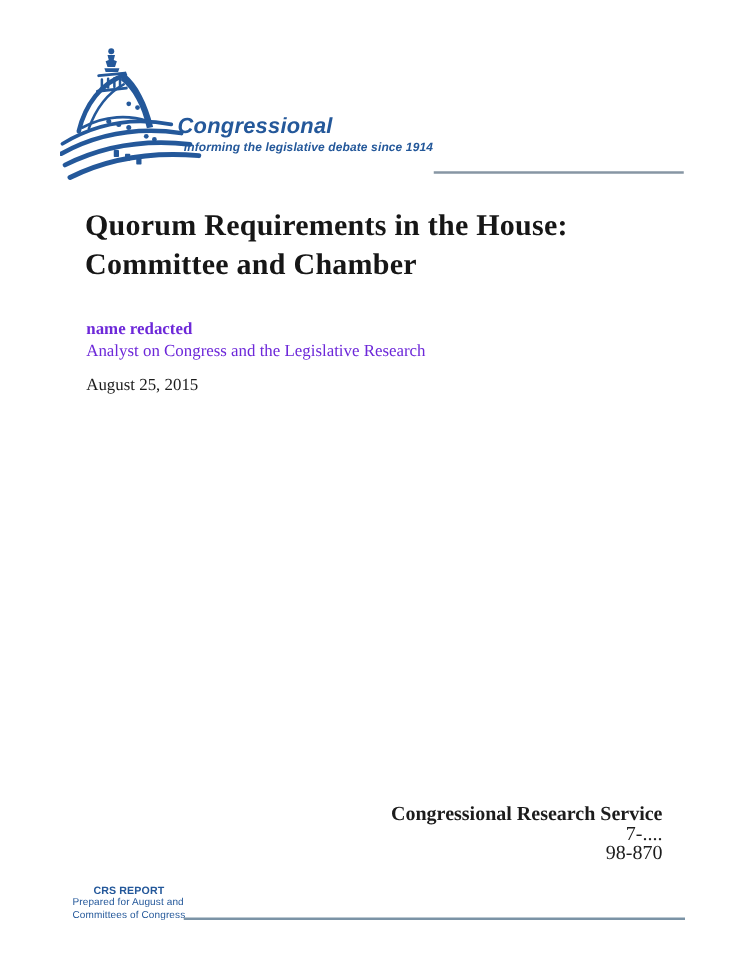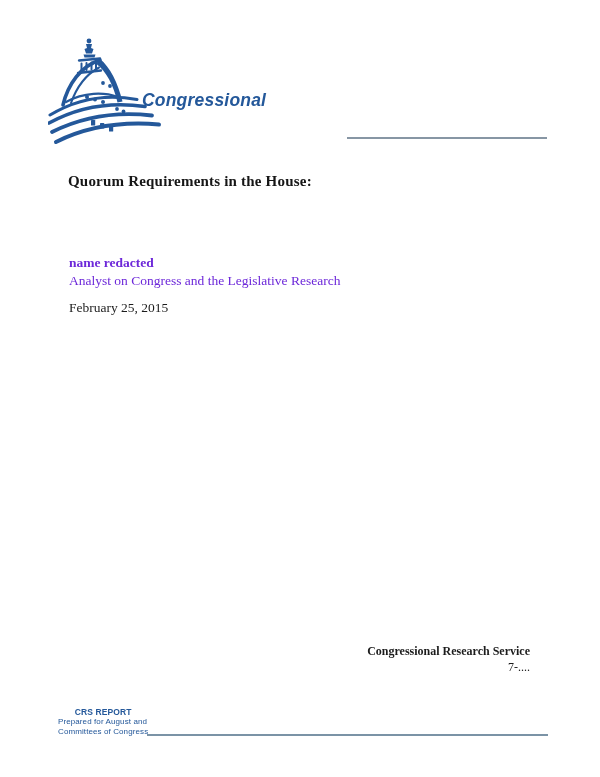--- a/index.html
+++ b/index.html
@@ -15,28 +15,28 @@
   .logo{position:absolute;left:0;top:0;width:600px;height:160px;}
   .dome{position:absolute;left:48px;top:36px;width:120px;height:112px;}
   .logo-text{position:absolute;left:142px;top:92px;color:#24589A;
     font-family:"Liberation Sans", sans-serif;font-style:italic;font-weight:bold;line-height:1;}
   .logo-line1{font-size:17.5px;letter-spacing:.2px;}
   .logo-line2{font-size:17.5px;letter-spacing:.2px;margin-top:1px;}
   .logo-tagline{font-size:9.6px;letter-spacing:.1px;margin-top:4px;margin-left:5px;}
   .rule-top{position:absolute;left:347px;top:137px;width:200px;height:2px;background:#8796a4;}
   
   .title{position:absolute;left:68px;top:166px;width:470px;
-    font-size:15px;font-weight:bold;color:#161616;line-height:31px;letter-spacing:.2px;}
+    font-size:24px;font-weight:bold;color:#161616;line-height:31px;letter-spacing:.2px;}
   
   .author{position:absolute;left:69px;top:254px;font-size:13.5px;color:#6d28d9;line-height:18px;}
   .author .name{font-weight:bold;}
   .date{position:absolute;left:69px;top:300px;font-size:13.5px;color:#1c1c1c;}
   
   .footer-right{position:absolute;right:70px;top:644px;text-align:right;
-    font-size:12px;color:#1c1c1c;line-height:15.5px;}
+    font-size:16px;color:#1c1c1c;line-height:15.5px;}
   .footer-right .org{font-weight:bold;}
   
   .footer-left{position:absolute;left:58px;top:707px;color:#24589A;
     font-family:"Liberation Sans", sans-serif;font-size:8px;line-height:10px;letter-spacing:.1px;}
   .footer-left .label{font-weight:bold;font-size:8.5px;text-align:center;}
   .rule-bottom{position:absolute;left:147px;top:734px;width:401px;height:2px;background:#7b93a6;}
   .blue{stroke:#24589A;fill:none;stroke-linecap:round;}
   .bluefill{fill:#24589A;stroke:none;}
 </style>
 </head>
@@ -72,37 +72,40 @@
       <path class="blue" d="M8,106 C40,90 76,85.5 111,88.5" stroke-width="4" stroke-linecap="butt"></path>
 
       <circle class="bluefill" cx="69" cy="73" r="1.9"></circle>
       <circle class="bluefill" cx="75.5" cy="75.5" r="1.9"></circle>
       <rect class="bluefill" x="43" y="84" width="4.2" height="5.5" rx="0.6"></rect>
       <rect class="bluefill" x="52" y="87" width="4.2" height="5.5" rx="0.6"></rect>
       <rect class="bluefill" x="61" y="90" width="4.2" height="5.5" rx="0.6"></rect>
     </svg>
     <div class="logo-text">
       <div class="logo-line1">Congressional</div>
+      <div class="logo-tagline">Informing the legislative debate since 1914</div>
     </div>
     <div class="rule-top"></div>
   </div>
 
   <div class="title">
     <div>Quorum Requirements in the House:</div>
+    <div>Committee and Chamber</div>
   </div>
 
   <div class="author">
     <div class="name">name redacted</div>
     <div class="role">Analyst on Congress and the Legislative Research</div>
   </div>
-  <div class="date">February 25, 2015</div>
+  <div class="date">August 25, 2015</div>
 
   <div class="footer-right">
     <div class="org">Congressional Research Service</div>
     <div>7-....</div>
+    <div>98-870</div>
   </div>
 
   <div class="footer-left">
     <div class="label">CRS REPORT</div>
     <div>Prepared for August and</div>
     <div>Committees of Congress</div>
   </div>
   <div class="rule-bottom"></div>
 
 </div>

